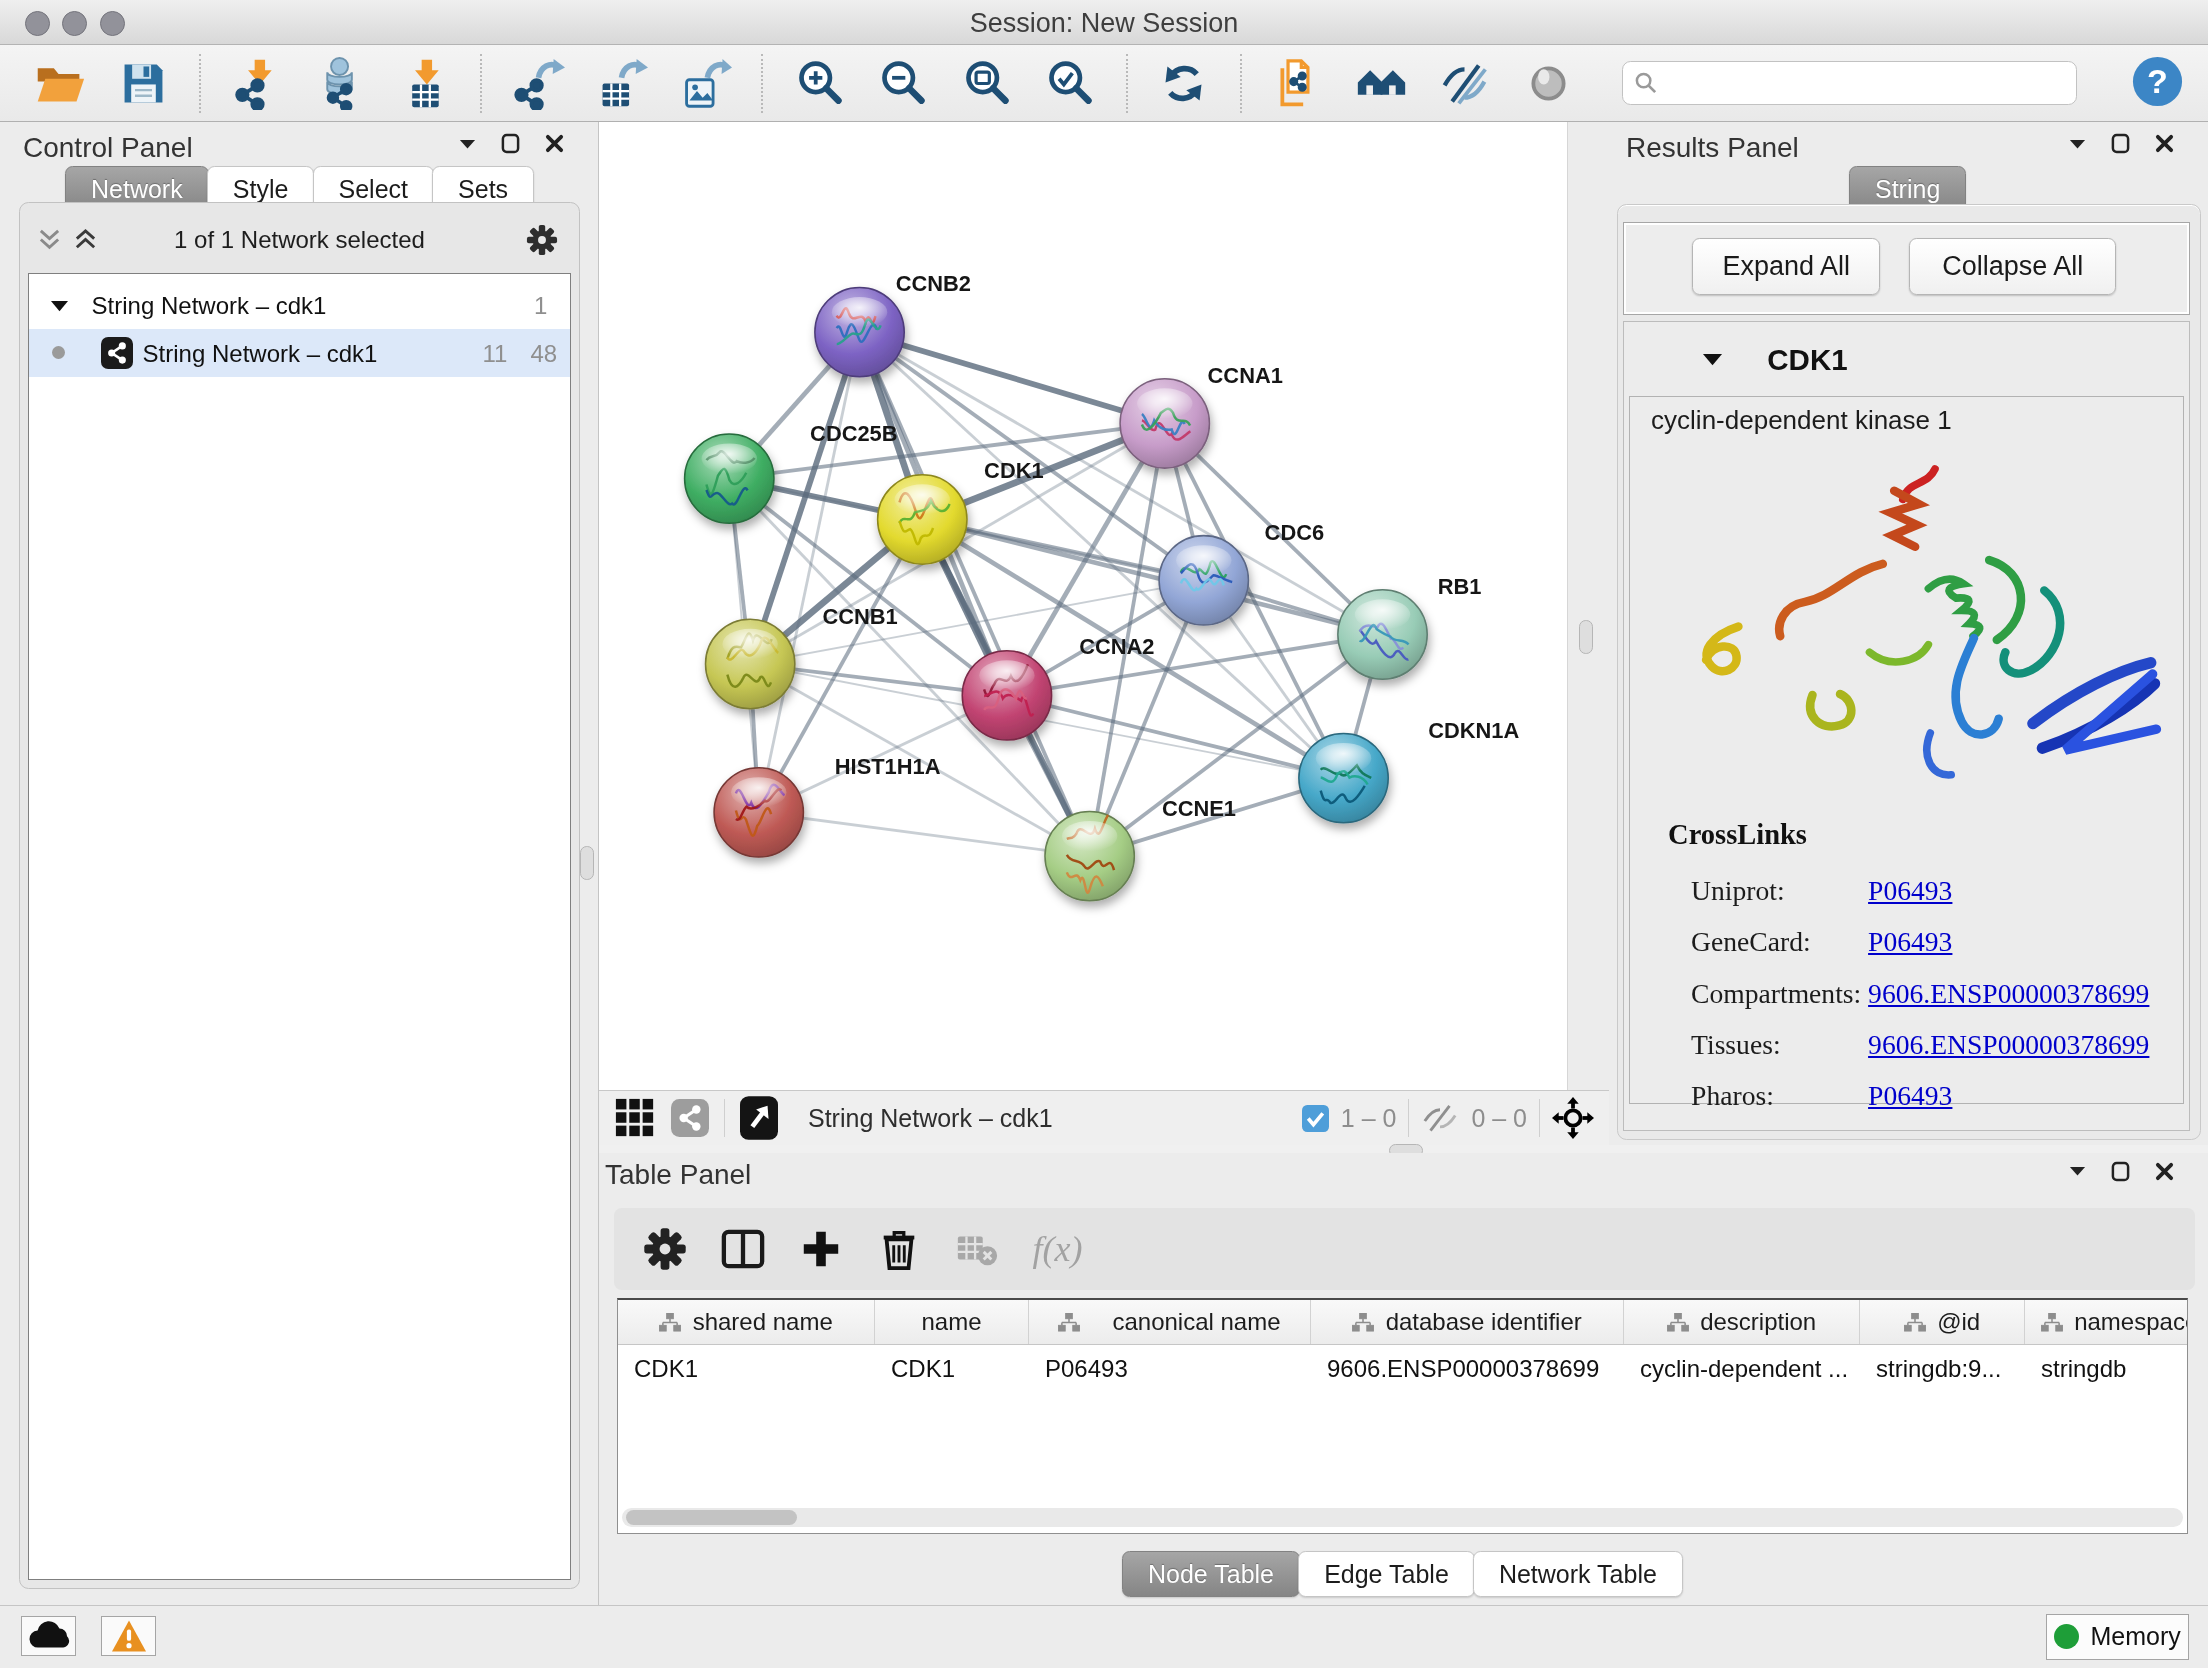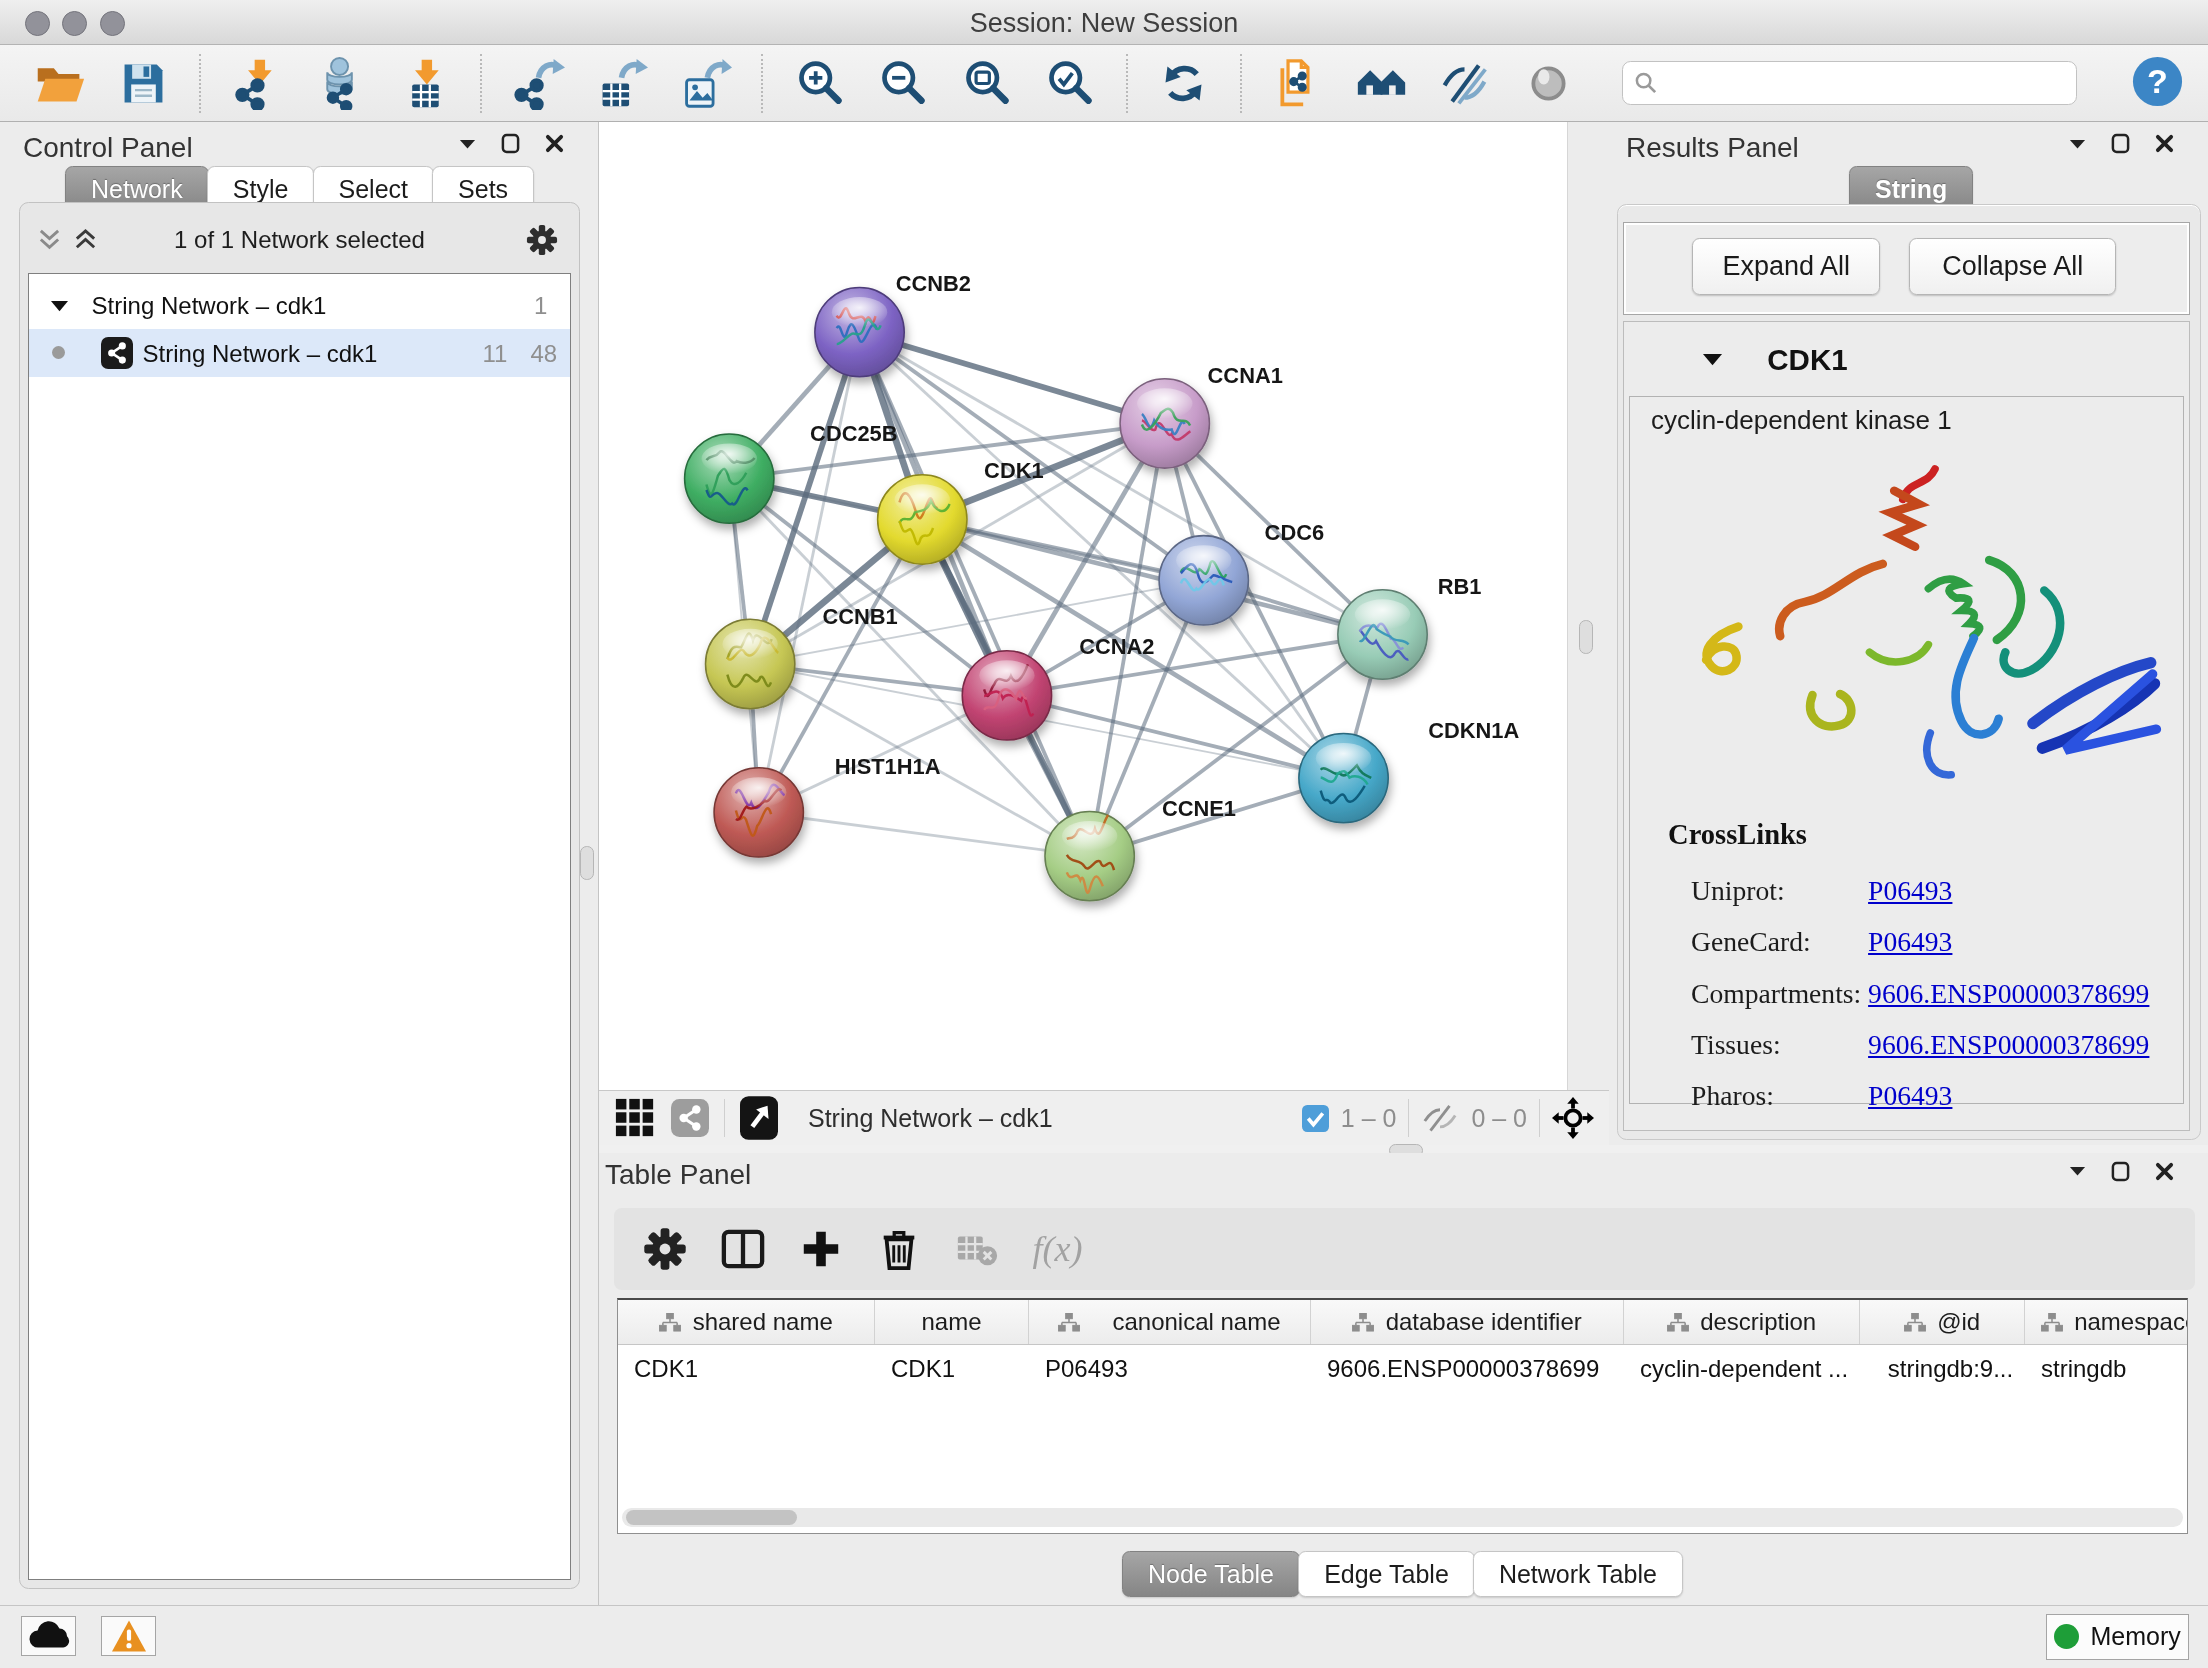--- a/index.html
+++ b/index.html
@@ -44,21 +44,21 @@
   .np-canvas{position:absolute;left:0;top:0;width:968px;height:968px;background:#fff;}
   .np-strip{position:absolute;left:968px;top:0;width:42px;height:968px;background:#ececec;border-left:1px solid #d6d6d6;}
   .np-bar{position:absolute;left:0;top:968px;width:100%;height:55px;background:#efefef;border-top:1px solid #c8c8c8;
     display:flex;align-items:center;padding:0 15px;box-sizing:border-box;gap:15px;}
   .np-bar .vsep{height:38px;border-left:1.9px solid #cfcfcf;}
   .np-name{font-size:25px;color:#2e2e2e;margin-left:15px;}
   .np-right{margin-left:auto;display:flex;align-items:center;gap:12px;}
   .badge-txt{font-size:25px;color:#8d8d8d;}
   
   .rp{position:absolute;left:1609px;top:122px;width:599px;height:1023px;background:#ececec;}
-  .rp-tab{position:absolute;left:240px;top:44px;font-weight:bold;}
+  .rp-tab{position:absolute;left:240px;top:44px;}
   .rp-box{position:absolute;left:7.6px;top:82px;width:582px;height:934px;background:#e9e9e9;
     border:1px solid #c9c9c9;border-radius:9.5px;box-shadow:inset 0 1px 0 #fff;}
   .rp-btnbox{position:absolute;left:5.7px;top:17px;width:567px;height:93px;background:#ededed;
     border:1.9px solid #a6a6a6;box-shadow:inset 0 0 0 1.9px #fff;box-sizing:border-box;}
   .rp-btn{position:absolute;top:15px;height:55px;background:linear-gradient(#ffffff,#f0f0f0);
     border:1px solid #b5b5b5;border-radius:7.6px;font-size:27px;color:#1a1a1a;
     display:flex;align-items:center;justify-content:center;box-shadow:0 1px 1.9px rgba(0,0,0,.2);}
   .rp-sec{position:absolute;left:5.7px;top:116px;width:567px;height:810px;background:#ececec;border:1px solid #bcbcbc;box-sizing:border-box;}
   .rp-gene{position:absolute;left:143px;top:21px;font-size:29.5px;font-weight:bold;color:#111;}
   .rp-content{position:absolute;left:4.8px;top:74px;width:555px;height:708px;background:#ececec;border:1px solid #b2b2b2;box-sizing:border-box;}
@@ -825,21 +825,21 @@
             <span>namespace</span>
           </div>
         </div>
       <div id="tbody">
           <div class="trow">
             <div class="td" style="width: 257px;">CDK1</div>
             <div class="td" style="width: 154px;">CDK1</div>
             <div class="td" style="width: 282px;">P06493</div>
             <div class="td" style="width: 313px;">9606.ENSP00000378699</div>
             <div class="td" style="width: 236px;">cyclin-dependent ...</div>
-            <div class="td" style="width: 165px; text-align: center;">stringdb:9...</div>
+            <div class="td" style="width: 165px;">stringdb:9...</div>
             <div class="td" style="width: 190px;">stringdb</div>
           </div>
         </div>
       <div class="tscroll">
           <span class="tthumb"></span>
         </div>
     </div>
     <div class="tp-tabs" id="tp-tabs">
         <span class="tabbtn sel">Node Table</span>
         <span class="tabbtn">Edge Table</span>

